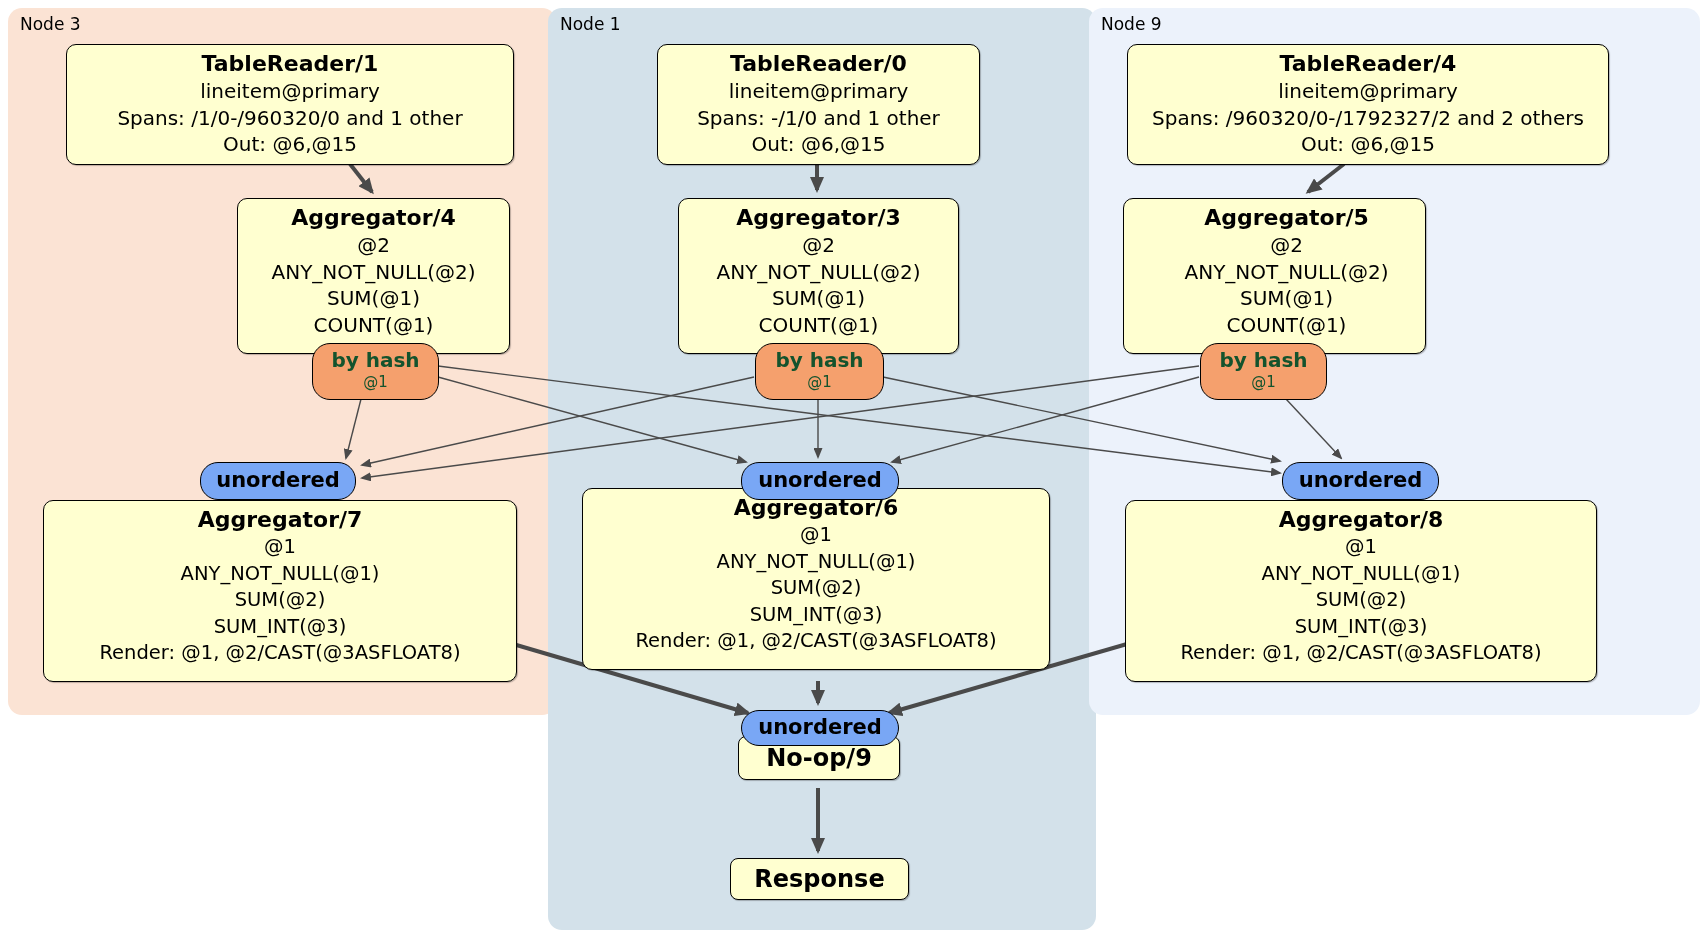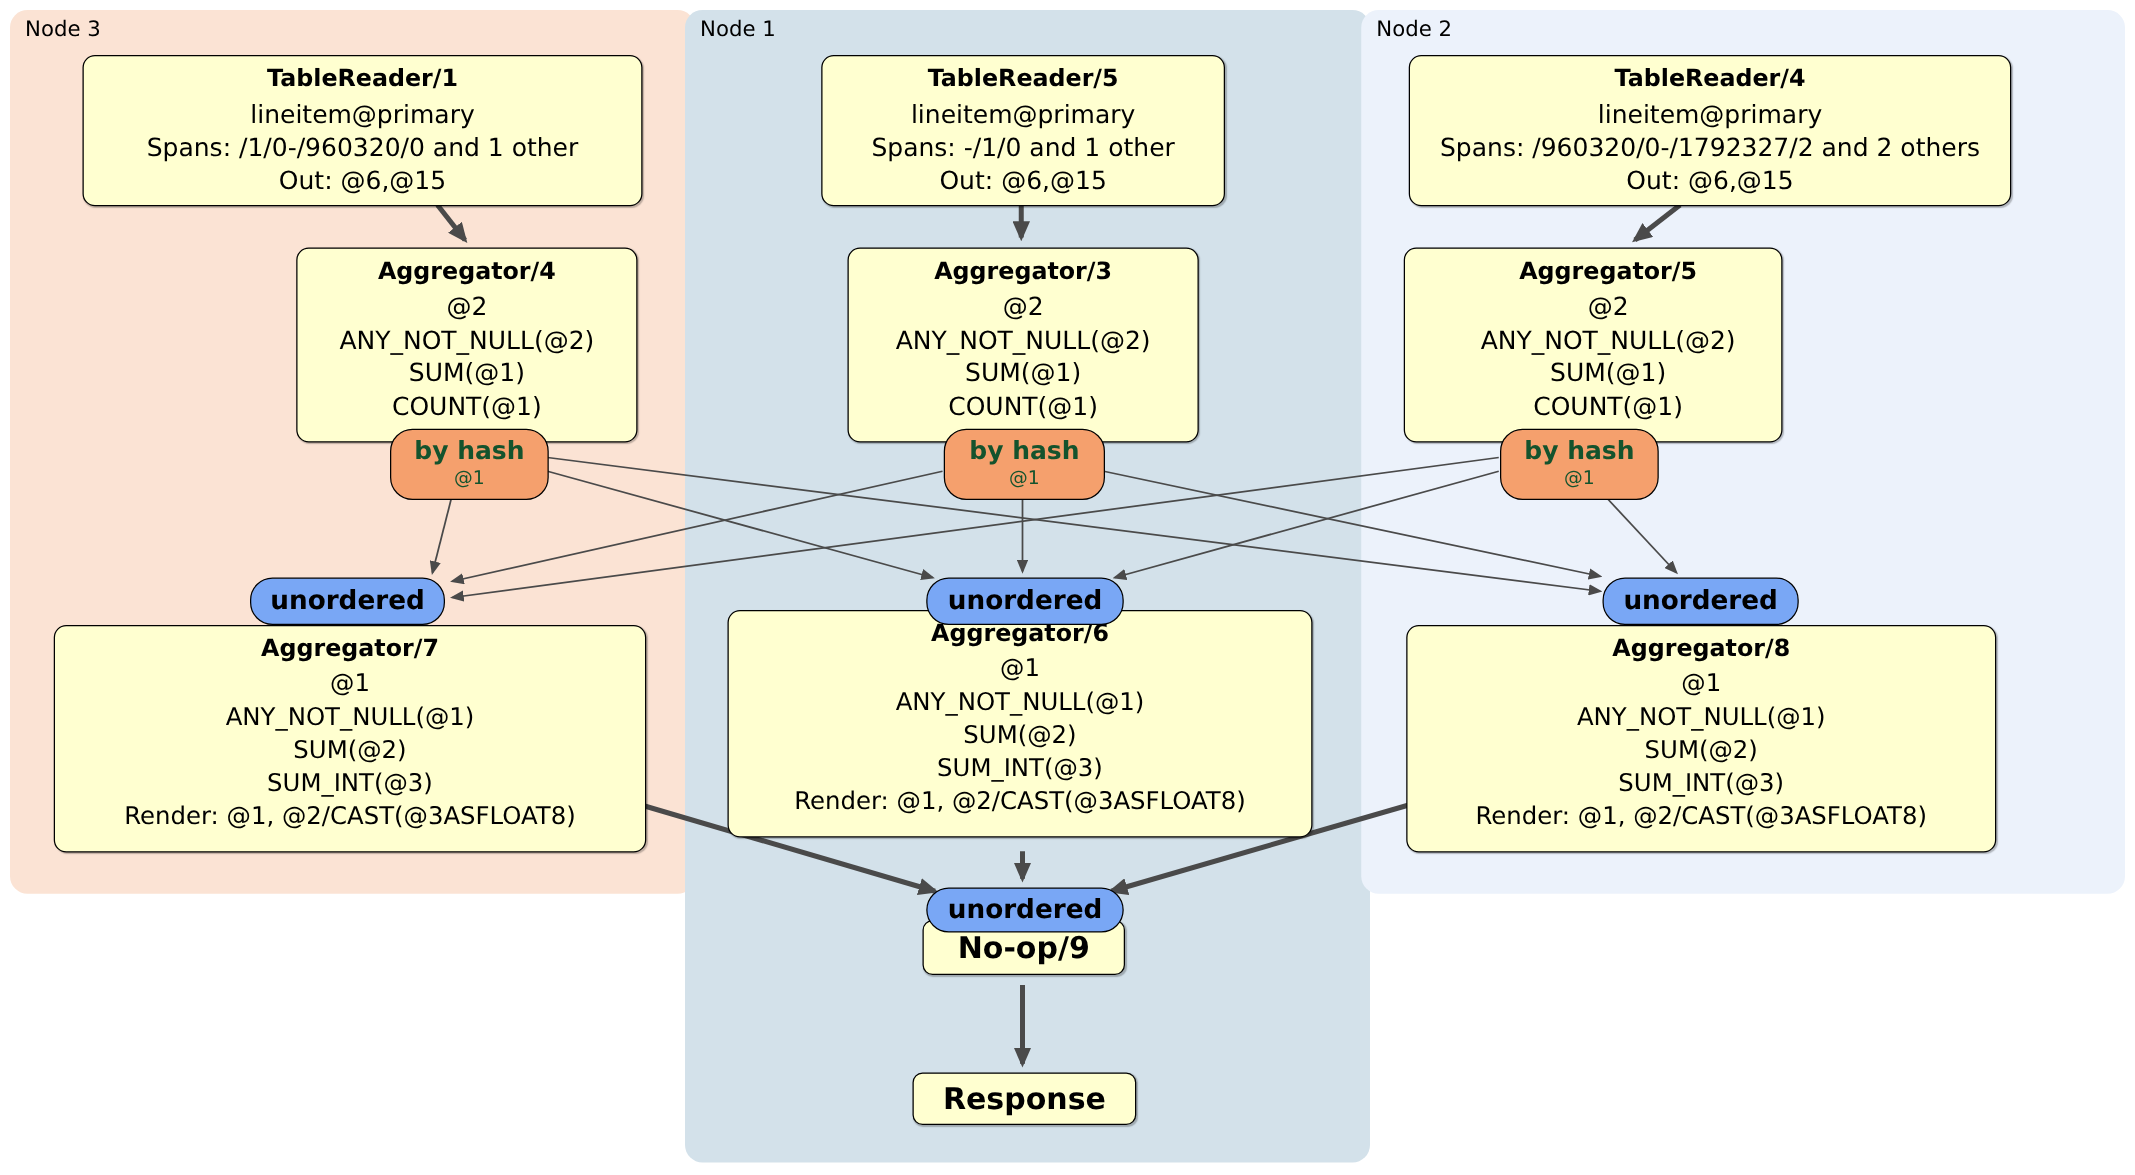--- a/index.html
+++ b/index.html
@@ -12,21 +12,21 @@
   .region-node2{left:1089px;top:8px;width:611px;height:707px;background:#ecf2fb;}
   .region-label{position:absolute;left:12px;top:6px;font-size:17px;color:#000;}
 
   svg.edges{position:absolute;left:0;top:0;z-index:2;}
   .thin{stroke:#4a4a4a;stroke-width:1.4;}
   .thick{stroke:#4a4a4a;stroke-width:4;}
 
   .box{position:absolute;z-index:3;background:#ffffd0;border:1.5px solid #000;
        border-radius:10px;text-align:center;color:#000;font-size:20px;padding-top:4px;
        box-shadow:1px 1px 1px rgba(0,0,0,0.25);}
-  .box .t{font-weight:bold;font-size:19px;line-height:29px;}
+  .box .t{font-weight:bold;font-size:22px;line-height:29px;}
   .box .bl{line-height:26.5px;}
   .box.wide{font-size:19.5px;}
 
   .pill-hash{position:absolute;z-index:4;background:#f5a06d;border:1.5px solid #000;
        border-radius:18px;text-align:center;color:#14532d;}
   .pill-hash .ph1{font-weight:bold;font-size:20px;line-height:25px;margin-top:4px;}
   .pill-hash .ph2{font-size:15px;line-height:18px;}
 
   .pill-sync{position:absolute;z-index:4;background:#79a7f5;border:1.5px solid #000;
        border-radius:18px;text-align:center;color:#000;font-weight:bold;font-size:21px;}
@@ -40,21 +40,21 @@
 
 <div id="canvas">
 
   <div class="region region-node3">
     <span class="region-label">Node 3</span>
   </div>
   <div class="region region-node1">
     <span class="region-label">Node 1</span>
   </div>
   <div class="region region-node2">
-    <span class="region-label">Node 2</span>
+    <span class="region-label">Node 9</span>
   </div>
 
   <svg class="edges" width="1708" height="940">
     <defs>
       <marker id="ah-thin" markerUnits="userSpaceOnUse" markerWidth="11" markerHeight="9" refX="9" refY="4.5" orient="auto">
         <polygon points="0 0, 11 4.5, 0 9" fill="#4a4a4a"></polygon>
       </marker>
       <marker id="ah-thick" markerUnits="userSpaceOnUse" markerWidth="16" markerHeight="14" refX="13" refY="7" orient="auto">
         <polygon points="0 0, 16 7, 0 14" fill="#4a4a4a"></polygon>
       </marker>
@@ -79,21 +79,21 @@
     <line class="thin" x1="1199" y1="377" x2="892" y2="462" marker-end="url(#ah-thin)"></line>
   </svg>
 
   <div class="box" style="left:66px;top:44px;width:446px;height:115px;">
     <div class="t">TableReader/1</div>
     <div class="bl">lineitem@primary</div>
     <div class="bl">Spans: /1/0-/960320/0 and 1 other</div>
     <div class="bl">Out: @6,@15</div>
   </div>
   <div class="box" style="left:657px;top:44px;width:321px;height:115px;">
-    <div class="t">TableReader/5</div>
+    <div class="t">TableReader/0</div>
     <div class="bl">lineitem@primary</div>
     <div class="bl">Spans: -/1/0 and 1 other</div>
     <div class="bl">Out: @6,@15</div>
   </div>
   <div class="box" style="left:1127px;top:44px;width:480px;height:115px;">
     <div class="t">TableReader/4</div>
     <div class="bl">lineitem@primary</div>
     <div class="bl">Spans: /960320/0-/1792327/2 and 2 others</div>
     <div class="bl">Out: @6,@15</div>
   </div>

